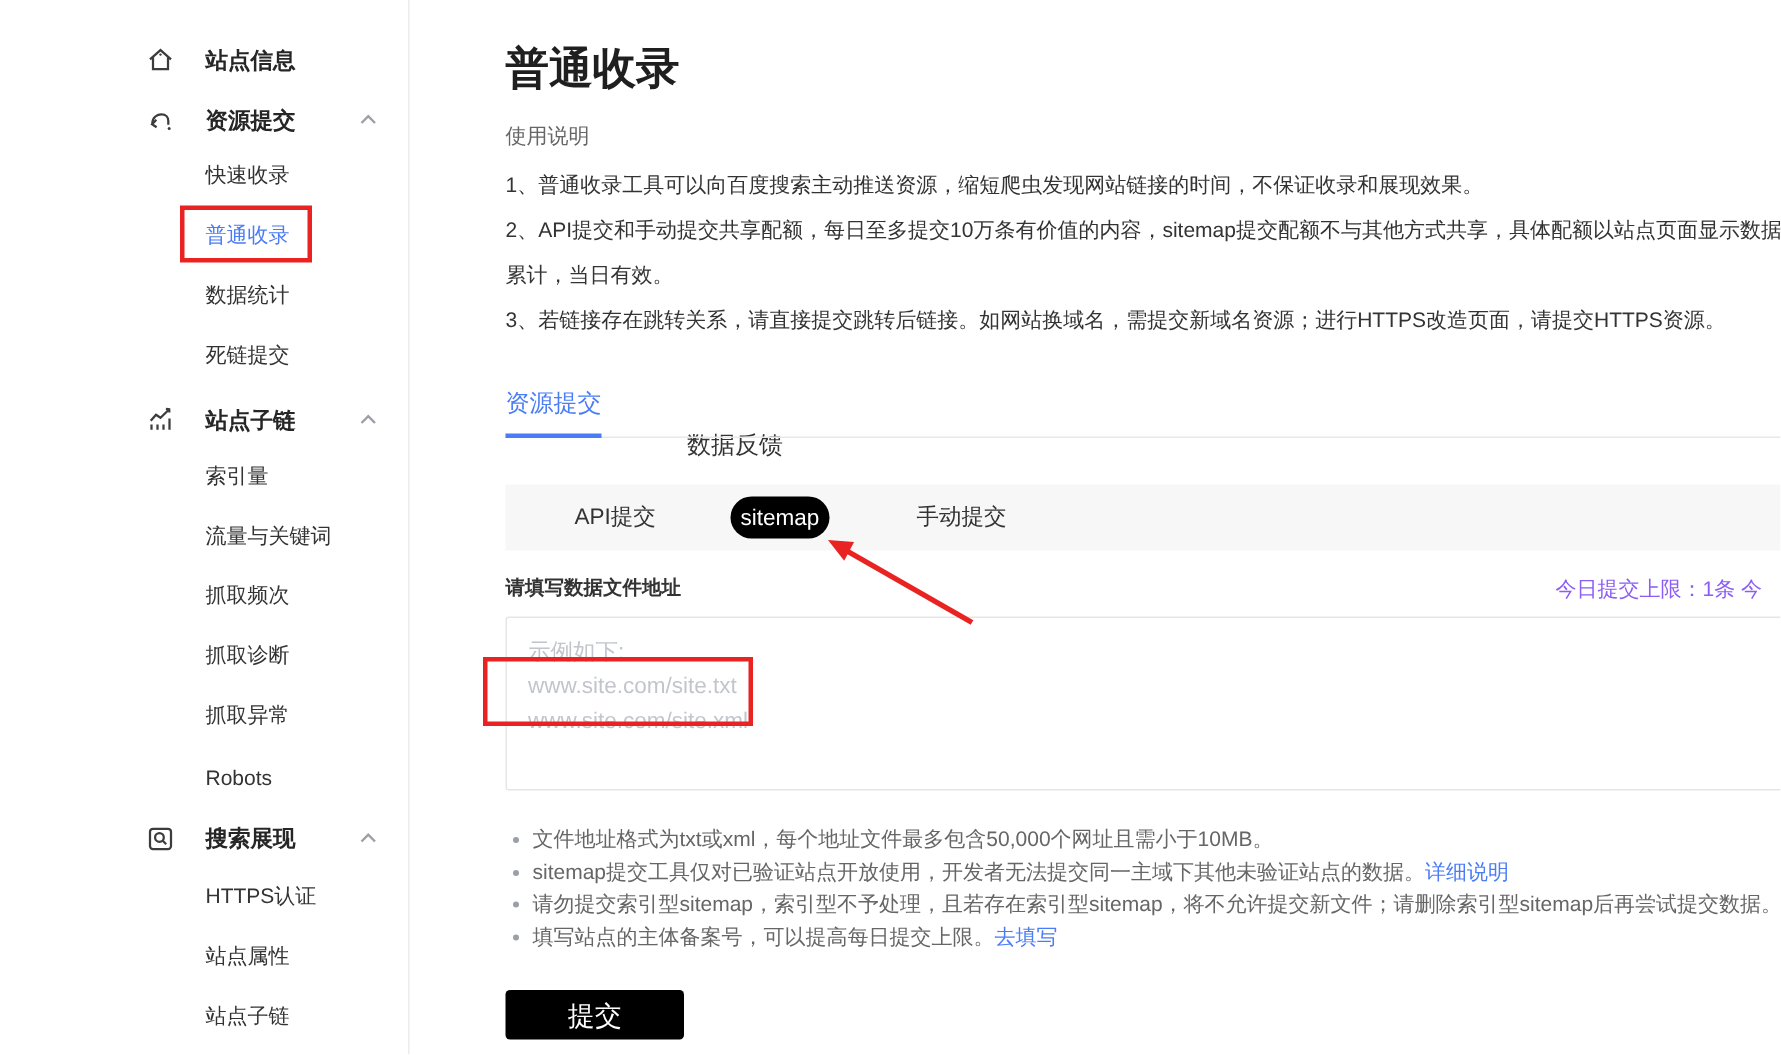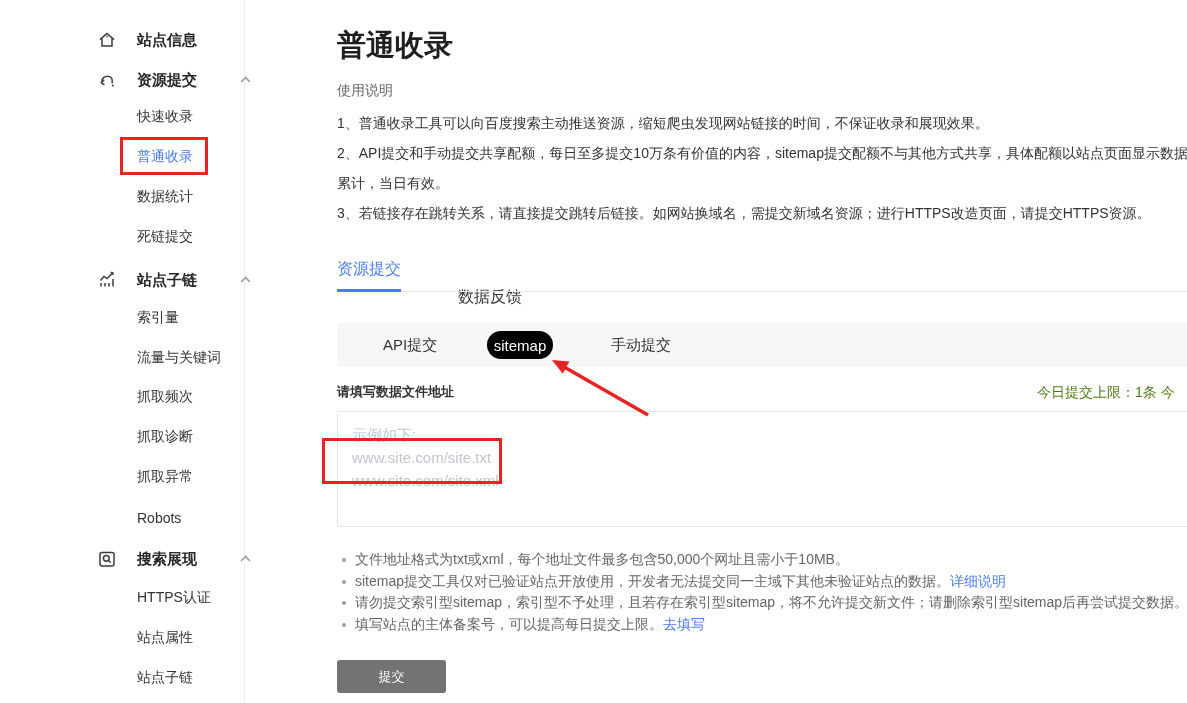--- a/index.html
+++ b/index.html
@@ -3,21 +3,21 @@
 <meta charset="utf-8">
 <style>
   * { margin:0; padding:0; box-sizing:border-box; }
   html,body { background:#fff; }
   #canvas {
     position:relative; width:1187px; height:703px; overflow:hidden;
     background:#fff; font-family:"Liberation Sans","DejaVu Sans",sans-serif;
     color:#333;
   }
   
-  .sidebar { position:absolute; left:0; top:0; width:245px; height:703px;
+  .sidebar { position:absolute; left:0; top:0; width:273px; height:703px;
              border-right:1px solid #ececec; background:#fff; }
   .srow { position:absolute; left:0; width:273px; height:26px;
           display:flex; align-items:center; cursor:pointer; }
   .sicon { position:absolute; left:96px; top:50%; transform:translateY(-50%);
            width:22px; height:22px; display:flex; align-items:center; justify-content:center; }
   .slabel { position:absolute; left:137px; white-space:nowrap; }
   .group-label { font-size:15px; font-weight:700; color:#262626; }
   .child-label { font-size:14px; color:#333; }
   .srow.active .child-label { color:#4a7cf5; }
   .chev { position:absolute; left:238px; top:50%; transform:translateY(-50%);
@@ -45,37 +45,37 @@
             color:#333; cursor:pointer; white-space:nowrap; }
   .subtab-api { left:46px; }
   .subtab-manual { left:274px; }
   .subtab-pill { position:absolute; left:150px; top:8px; width:66px; height:28px;
                  background:#000000; border-radius:14px; color:#fff; font-size:15px;
                  display:flex; align-items:center; justify-content:center; cursor:pointer; }
   
   .form-label { position:absolute; left:337px; top:383px; font-size:13px;
                 font-weight:700; color:#333; white-space:nowrap; }
   .quota-text { position:absolute; left:1037px; top:384px; font-size:14px;
-                color:#4d7c0f; white-space:nowrap; }
+                color:#8b5cf6; white-space:nowrap; }
   .url-textarea { position:absolute; left:337px; top:411px; width:860px; height:116px;
                   border:1px solid #e6e6e6; border-radius:2px; resize:none; outline:none;
                   padding:11px 14px; font-size:15px; line-height:23px; color:#333;
                   font-family:"Liberation Sans","DejaVu Sans",sans-serif; background:#fff; }
   .url-textarea::placeholder { color:#c2c6cc; }
   
   .notes { position:absolute; left:341px; top:549px; width:860px; list-style:none; }
   .notes li { position:relative; padding-left:14px; font-size:14px; color:#666;
               line-height:21.7px; white-space:nowrap; }
   .notes li::before { content:""; position:absolute; left:1px; top:9px; width:4px;
                       height:4px; border-radius:50%; background:#9aa0a6; }
   .note-link { color:#4a7cf5; cursor:pointer; text-decoration:none; }
   
-  .submit-btn { position:absolute; left:337px; top:660px; width:109px; height:33px;
-                background:#737373; color:#fff; border:none; border-radius:3px;
-                font-size:13px; cursor:pointer;
+  .submit-btn { position:absolute; left:337px; top:660px; width:119px; height:33px;
+                background:#000000; color:#fff; border:none; border-radius:3px;
+                font-size:18px; cursor:pointer;
                 font-family:"Liberation Sans","DejaVu Sans",sans-serif; }
   
   .anno-box { position:absolute; border:3px solid #e82321; background:transparent; z-index:5; }
   .anno-box-sidebar { left:120px; top:137px; width:88px; height:38px; }
   .anno-box-textarea { left:322px; top:438px; width:180px; height:46px; }
   .anno-arrow { position:absolute; left:540px; top:352px; width:130px; height:75px; z-index:6; }
   svg.ic { display:block; }
 </style>
 </head>
 <body>

